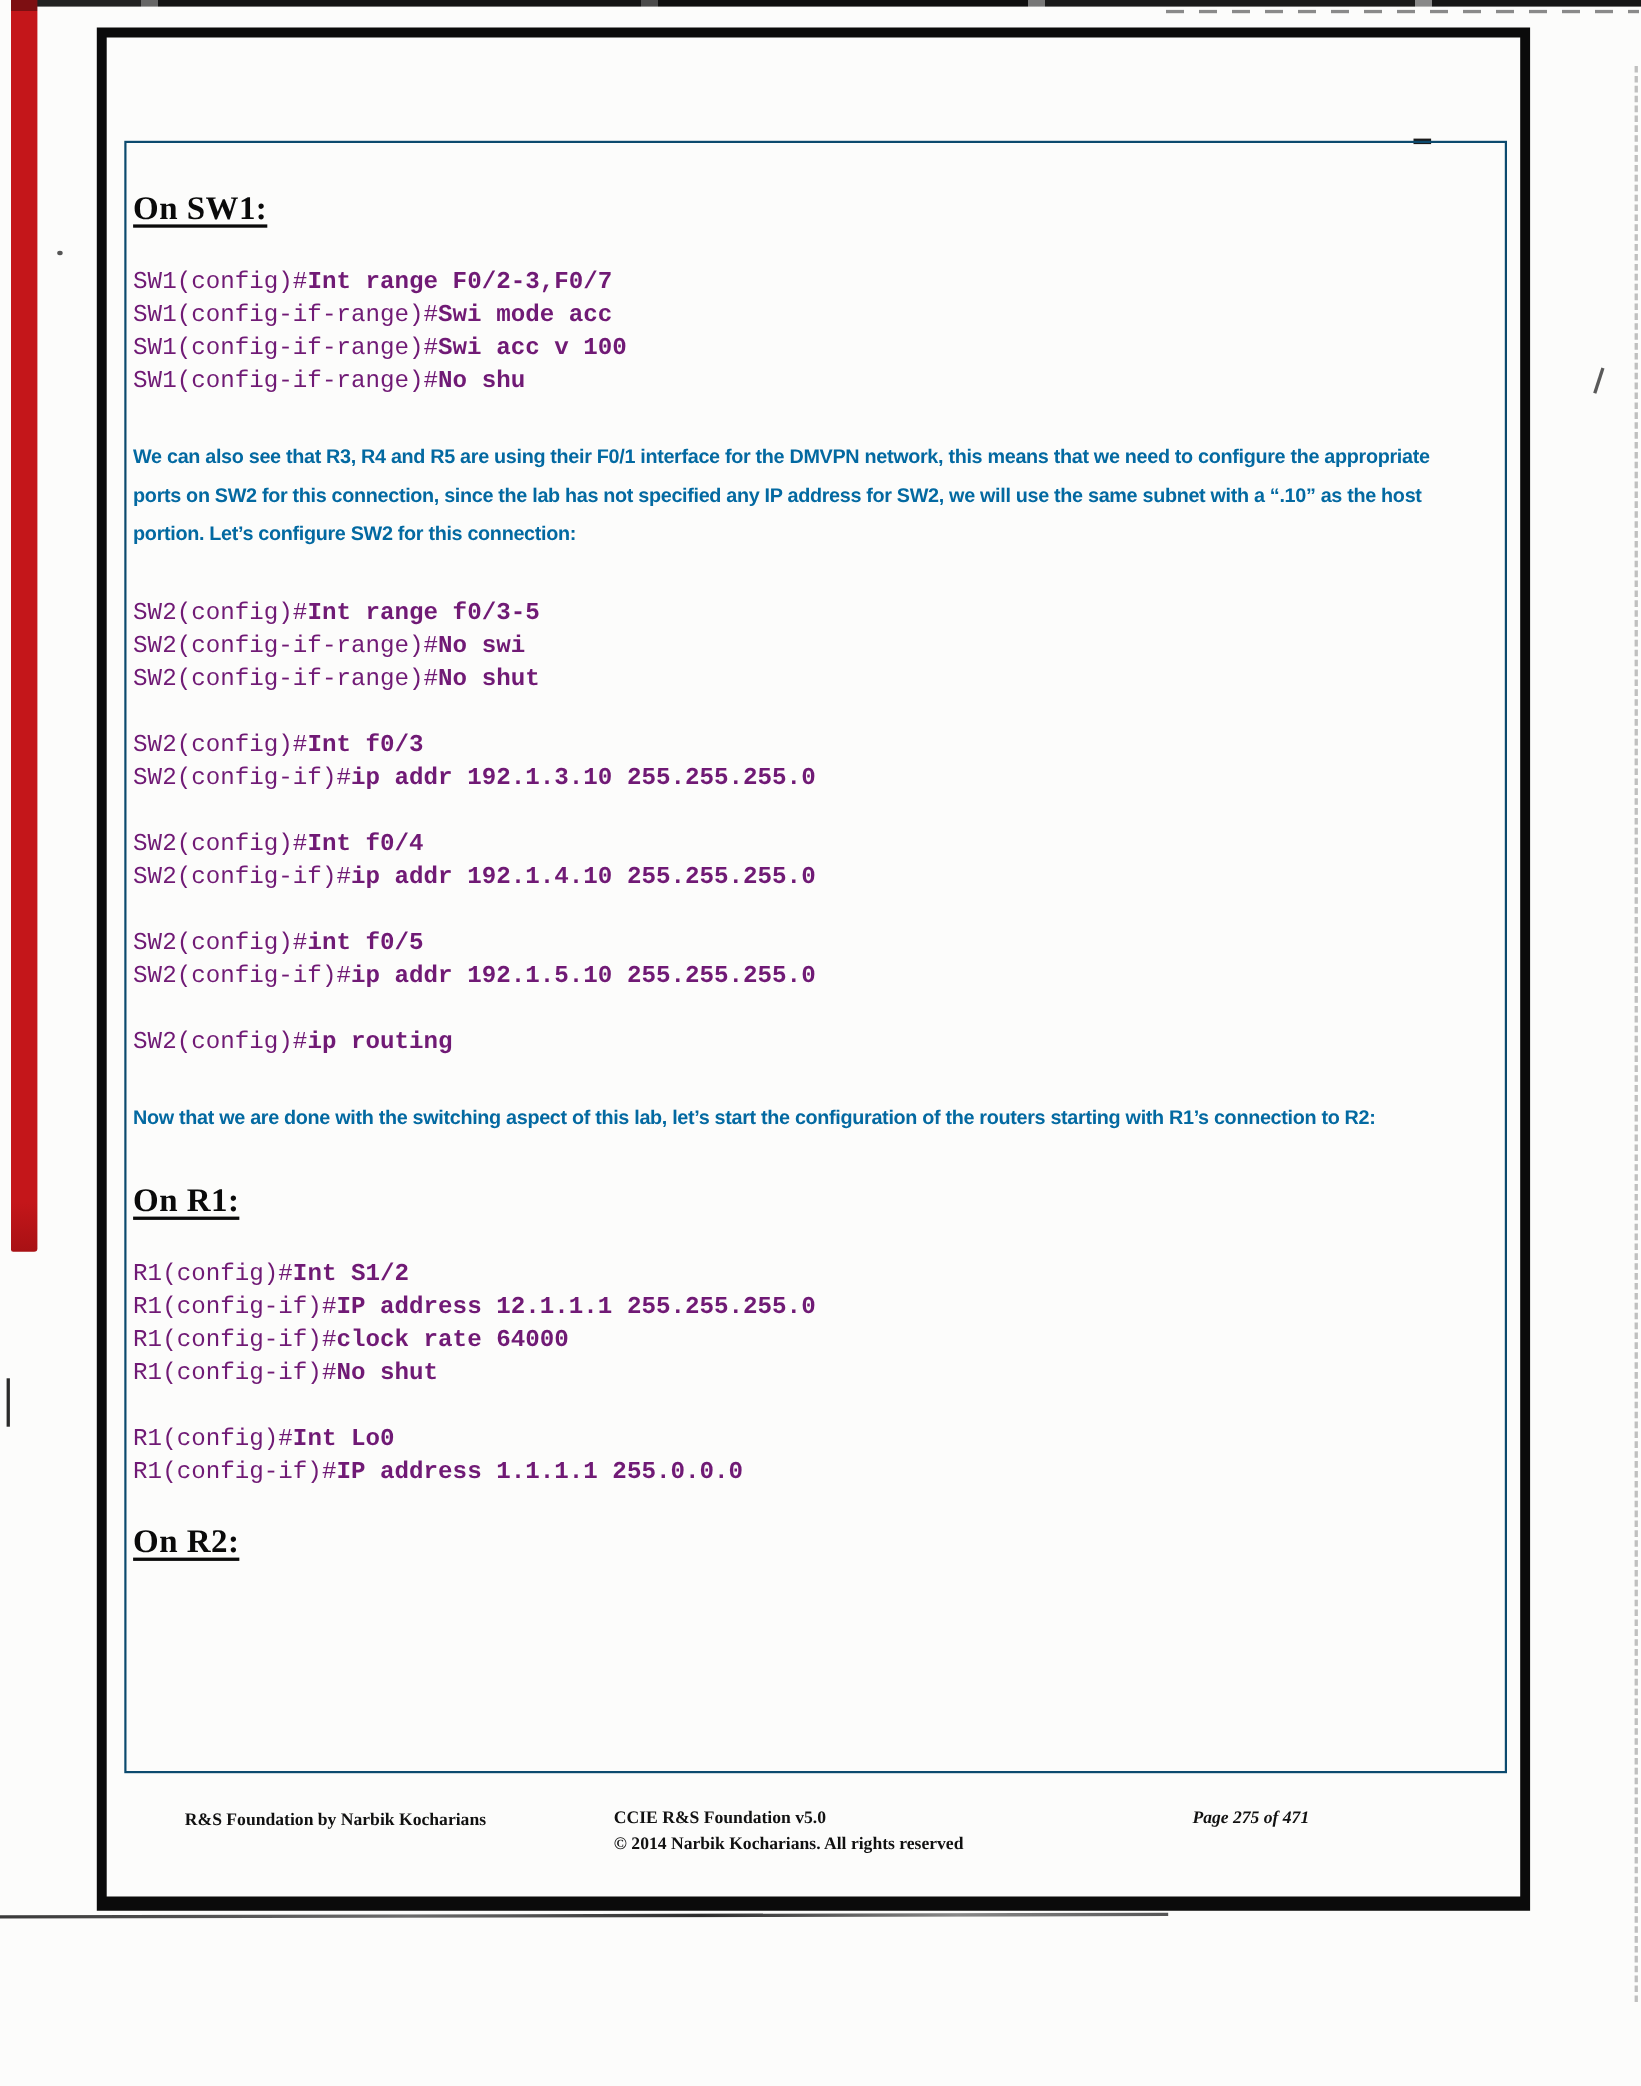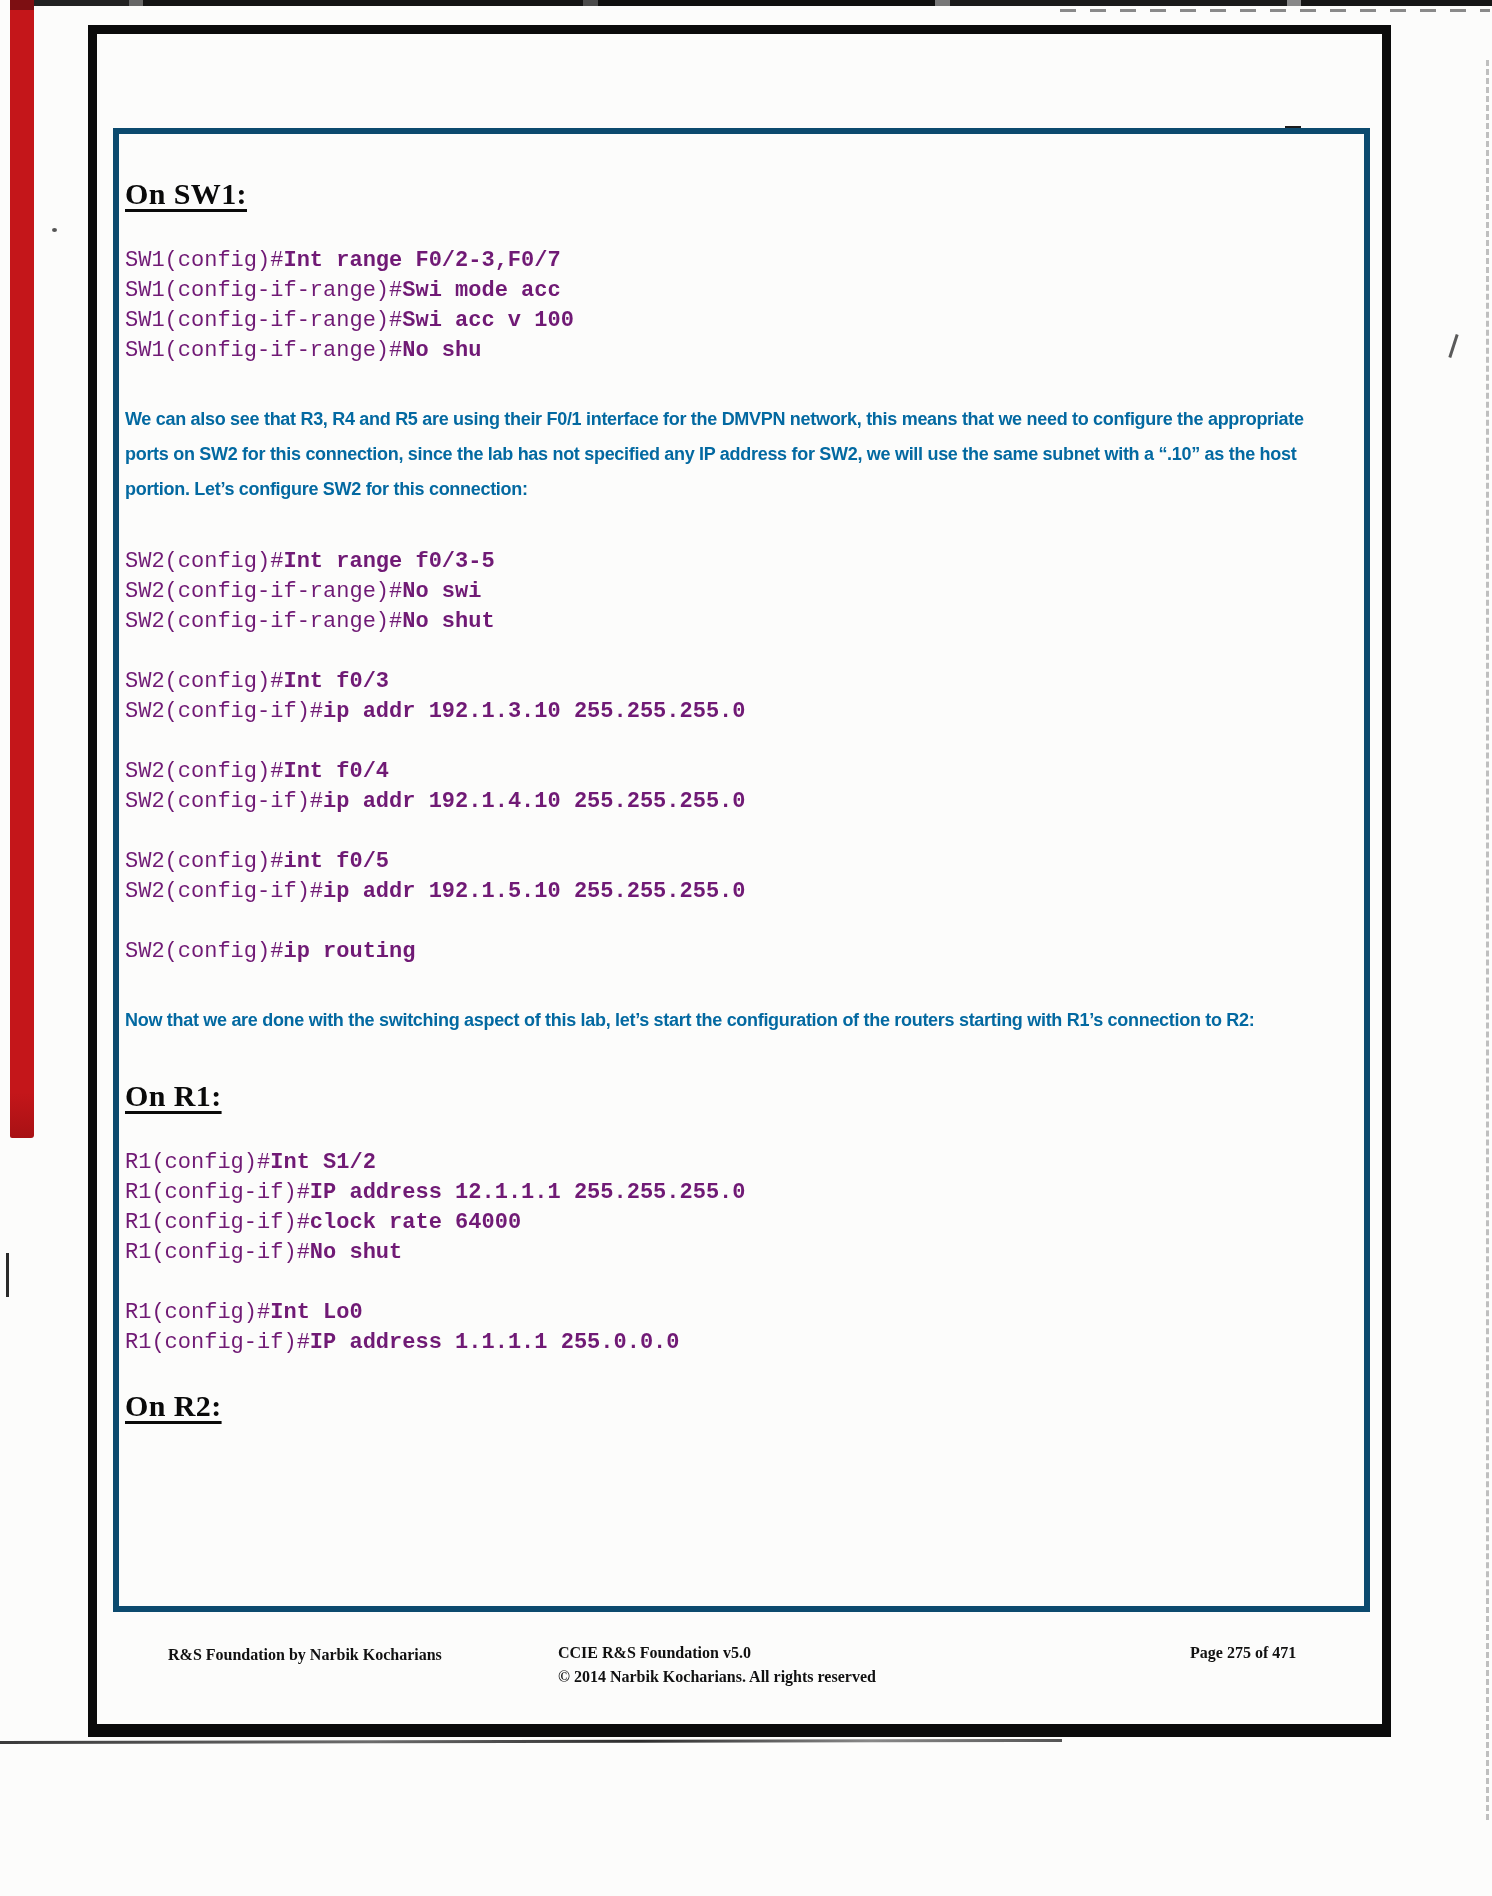--- a/index.html
+++ b/index.html
@@ -36,21 +36,21 @@
   .speck-3{position:absolute;left:1285px;top:126px;width:16px;height:5px;background:#1c1c1c;}
   
   .outer-border{
     position:absolute;box-sizing:border-box;
     left:88px;top:25px;width:1303px;height:1712px;
     border:9px solid #0b0b0b;border-bottom-width:13px;
   }
   .inner-box{
     position:absolute;box-sizing:border-box;
     left:113px;top:128px;width:1257px;height:1484px;
-    border:6px solid #0c4a6e;
+    border:2px solid #0c4a6e;
     padding:36px 24px 0 6px;overflow:hidden;
   }
   
   h2.sec{
     font-family:"Liberation Serif",serif;font-weight:bold;
     font-size:30px;line-height:36px;margin:6px 0 34px;color:#0a0a0a;
     letter-spacing:.4px;
     text-decoration:underline;text-decoration-thickness:3px;text-underline-offset:5px;
   }
   .code-block{margin:0 0 30px;}
@@ -65,21 +65,21 @@
     font-size:18px;line-height:35px;letter-spacing:-.3px;
     margin:36px 0 40px;color:#0369a1;
   }
   
   .footer{position:absolute;left:0;top:1644px;width:1348px;height:70px;
     font-family:"Liberation Serif",serif;font-weight:bold;font-size:16px;color:#111;}
   .footer .f-left{position:absolute;left:168px;top:2px;}
   .footer .f-center{position:absolute;left:558px;top:0;width:474px;}
   .footer .f-center .l1{display:block;}
   .footer .f-center .l2{display:block;margin-top:6px;}
-  .footer .f-right{position:absolute;left:1190px;top:0;}
+  .footer .f-right{position:absolute;left:1084px;top:0;font-style:italic;}
 </style>
 </head>
 <body>
 
 <div class="scan-top"></div>
 <div class="scan-top-dashes"></div>
 <div class="red-strip" style="background: linear-gradient(rgb(125, 15, 18) 0px, rgb(125, 15, 18) 10px, rgb(196, 22, 26) 10px, rgb(196, 22, 26) 96%, rgb(168, 17, 20));"></div>
 <div class="right-dashes"></div>
 <div class="scan-bottom"></div>
 <div class="left-tick"></div>

